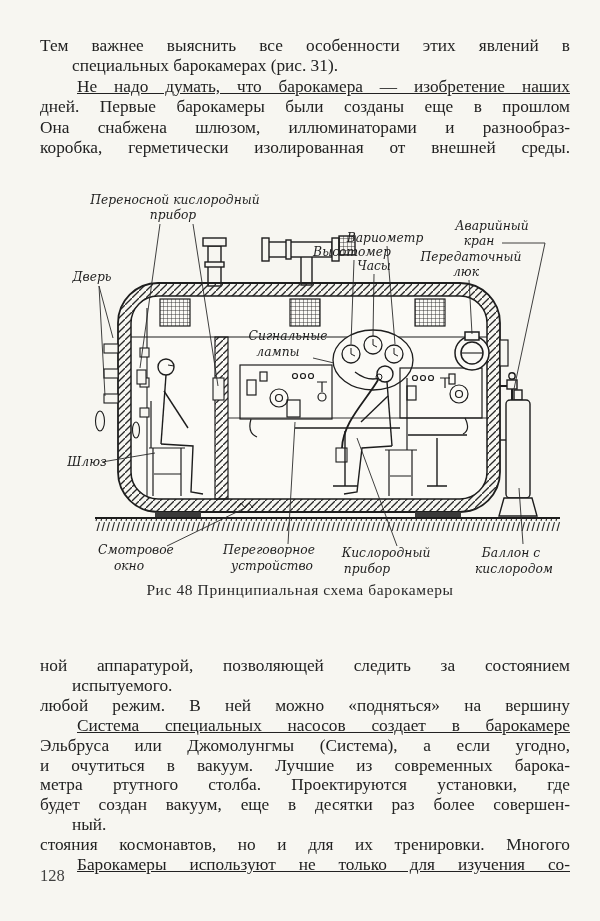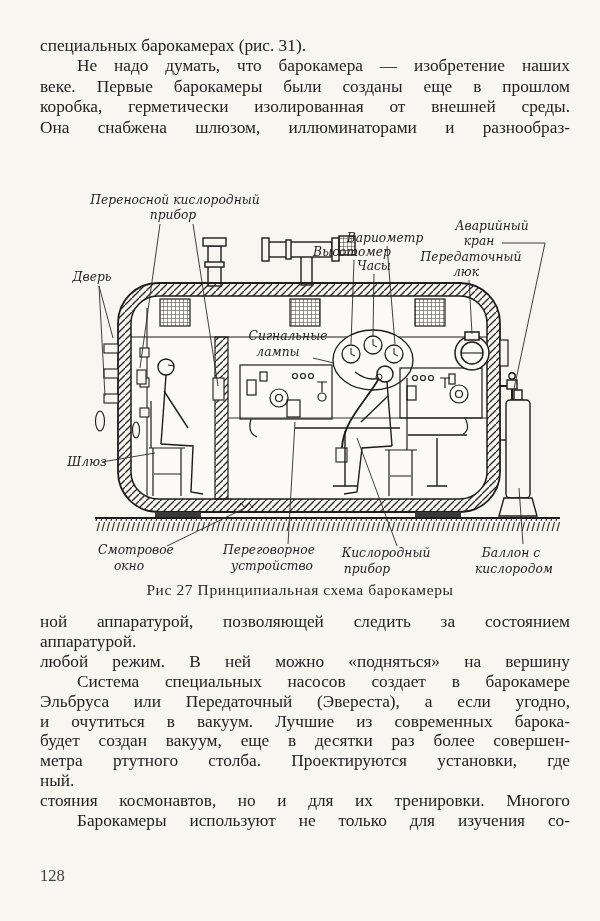--- a/index.html
+++ b/index.html
@@ -6,32 +6,32 @@
   body{
     width:600px;height:921px;
     background:#f7f6f1;
     position:relative;
     font-family:"Liberation Serif", serif;
     color:#1f1f1f;
     overflow:hidden;
   }
   .textblock{position:absolute;left:40px;width:530px;}
   #text-top{top:36px;}
-  #text-bottom{top:612px;}
+  #text-bottom{top:656px;}
   .line{
     font-size:17.3px;
     line-height:20.4px;
     text-align:justify;
     text-align-last:justify;
     white-space:normal;
     color:#222;
   }
   #text-bottom .line{line-height:19.9px;}
-  .line.e{text-align-last:left;}
-  .line.ind{text-indent:37px;}
+  .line.e{text-align-last:left;margin-left:32px;}
+  .line.ind{text-indent:37px;text-decoration:underline;}
   #caption{
     position:absolute;top:581px;left:0;width:600px;
     text-align:center;
     font-size:15.5px;
     letter-spacing:.6px;
     color:#2a2a2a;
   }
   #page-number{
     position:absolute;left:40px;top:866px;
     font-size:16.5px;color:#404040;
@@ -45,27 +45,28 @@
     font-size:12.3px;
     fill:#1d1d1d;
   }
   .para{margin:0;}
 </style>
 </head>
 <body>
 
 <div class="textblock" id="text-top">
   <div class="para">
+    <div class="line">Тем важнее выяснить все особенности этих явлений в</div>
     <div class="line e">специальных барокамерах (рис. 31).</div>
   </div>
   <div class="para">
     <div class="line ind">Не надо думать, что барокамера — изобретение наших</div>
-    <div class="line">веке. Первые барокамеры были созданы еще в прошлом</div>
+    <div class="line">дней. Первые барокамеры были созданы еще в прошлом</div>
+    <div class="line">Она снабжена шлюзом, иллюминаторами и разнообраз-</div>
     <div class="line">коробка, герметически изолированная от внешней среды.</div>
-    <div class="line">Она снабжена шлюзом, иллюминаторами и разнообраз-</div>
   </div>
 </div>
 
 <svg id="diagram" viewBox="0 0 515 396">
   <defs>
     <pattern id="hatch" width="7" height="7" patternUnits="userSpaceOnUse">
       <path d="M0,7 L7,0" stroke="#2a2a2a" stroke-width="1.3"></path>
     </pattern>
     <pattern id="grid" width="4" height="4" patternUnits="userSpaceOnUse">
       <path d="M0,0 H4 M0,0 V4" stroke="#2a2a2a" stroke-width="0.9" fill="none"></path>
@@ -238,34 +239,34 @@
     <text x="74" y="384" text-anchor="middle">окно</text>
     <text x="214" y="368" text-anchor="middle">Переговорное</text>
     <text x="217" y="384" text-anchor="middle">устройство</text>
     <text x="331" y="371" text-anchor="middle">Кислородный</text>
     <text x="312" y="387" text-anchor="middle">прибор</text>
     <text x="456" y="371" text-anchor="middle">Баллон с</text>
     <text x="459" y="387" text-anchor="middle">кислородом</text>
   </g>
 </svg>
 
-<div id="caption">Рис 27 Принципиальная схема барокамеры</div>
+<div id="caption">Рис 48 Принципиальная схема барокамеры</div>
 
 <div class="textblock" id="text-bottom">
   <div class="para">
     <div class="line">ной аппаратурой, позволяющей следить за состоянием</div>
-    <div class="line e">аппаратурой.</div>
+    <div class="line e">испытуемого.</div>
   </div>
   <div class="para">
     <div class="line">любой режим. В ней можно «подняться» на вершину</div>
     <div class="line ind">Система специальных насосов создает в барокамере</div>
-    <div class="line">Эльбруса или Передаточный (Эвереста), а если угодно,</div>
+    <div class="line">Эльбруса или Джомолунгмы (Система), а если угодно,</div>
     <div class="line">и очутиться в вакуум. Лучшие из современных барока-</div>
+    <div class="line">метра ртутного столба. Проектируются установки, где</div>
     <div class="line">будет создан вакуум, еще в десятки раз более совершен-</div>
-    <div class="line">метра ртутного столба. Проектируются установки, где</div>
     <div class="line e">ный.</div>
   </div>
   <div class="para">
     <div class="line">стояния космонавтов, но и для их тренировки. Многого</div>
     <div class="line ind">Барокамеры используют не только для изучения со-</div>
   </div>
 </div>
 
 <div id="page-number">128</div>
 

